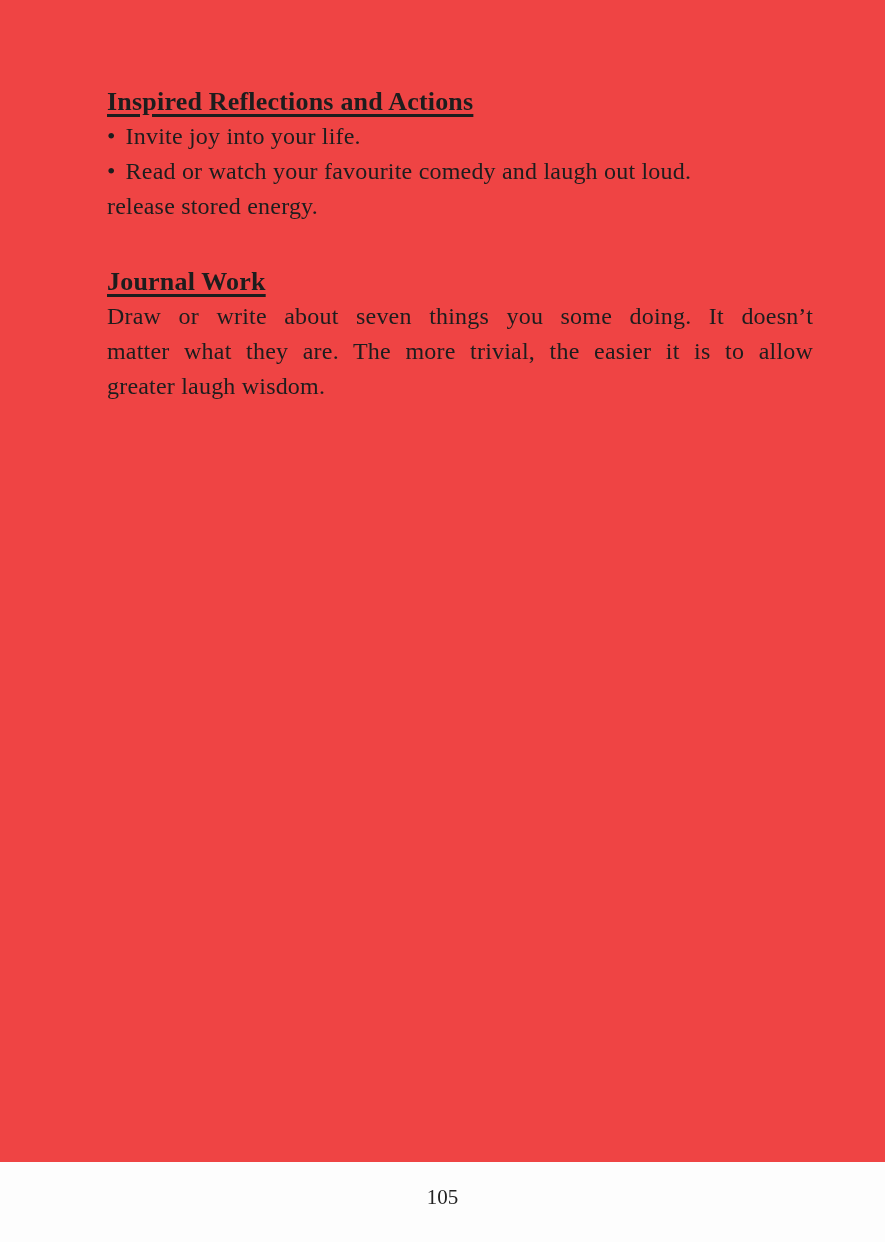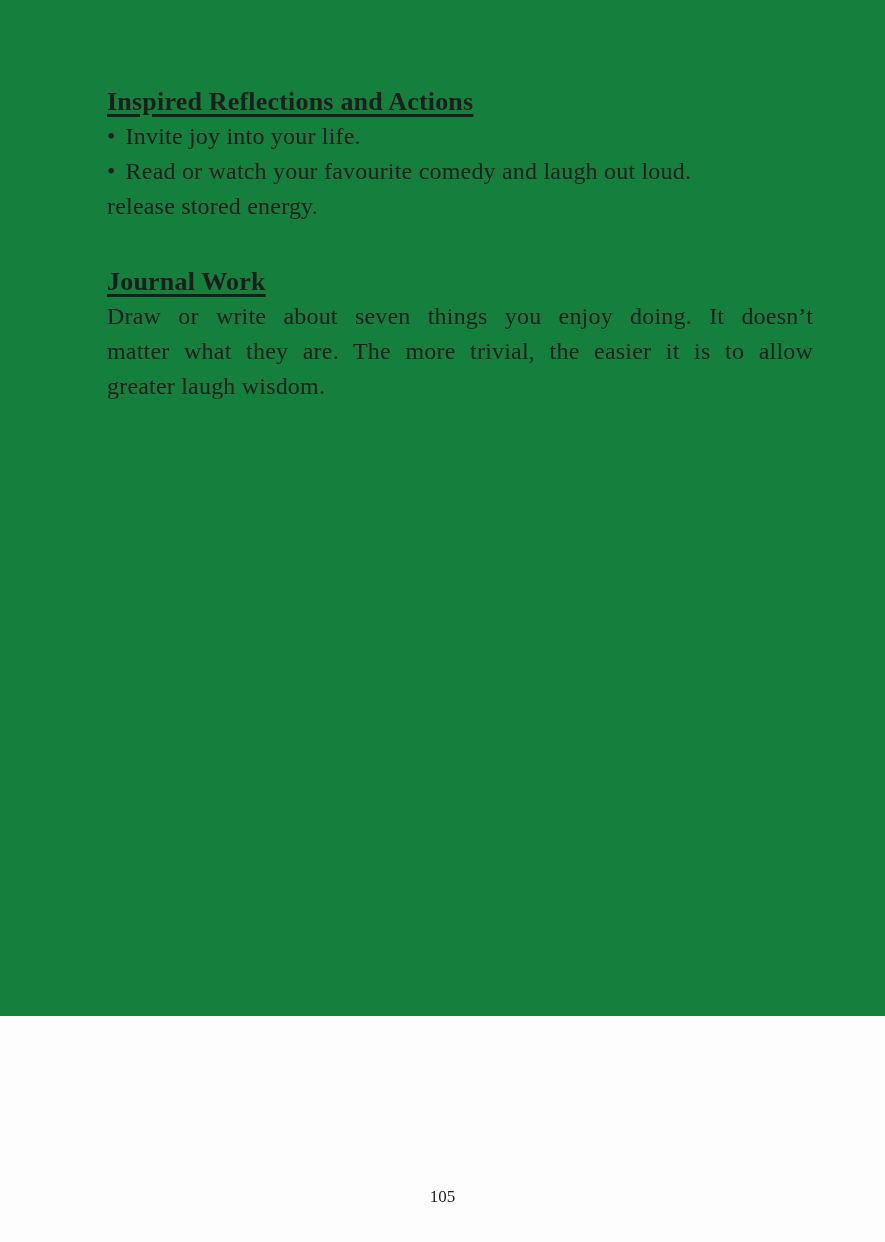--- a/index.html
+++ b/index.html
@@ -9,22 +9,22 @@
     height: 1242px;
     background: #fdfdfd;
     font-family: "Liberation Serif", "DejaVu Serif", serif;
     color: #1d1d1d;
     overflow: hidden;
   }
 
   .page {
     position: relative;
     width: 885px;
-    height: 1016px;
-    background: #15803d;
+    height: 1162px;
+    background: #ef4444;
   }
 
   .text-block {
     position: absolute;
     left: 107px;
     top: 84px;
     width: 706px;
   }
 
   .heading {
@@ -62,21 +62,21 @@
   }
 
   .section-2 { margin-top: 40px; }
 
   .page-number {
     position: absolute;
     top: 1183px;
     left: 0;
     width: 885px;
     text-align: center;
-    font-size: 17px;
+    font-size: 21px;
     line-height: 28px;
     color: #222222;
   }
 </style>
 </head>
 <body>
 
 <div class="page">
 
   <main class="text-block">
@@ -95,21 +95,21 @@
       </div>
 
       <div class="line">release stored energy.</div>
     </section>
 
     <section class="section-2">
       <div class="heading-row">
         <h2 class="heading">Journal Work</h2>
       </div>
 
-      <div class="line justify">Draw or write about seven things you enjoy doing. It doesn’t</div>
+      <div class="line justify">Draw or write about seven things you some doing. It doesn’t</div>
       <div class="line justify">matter what they are. The more trivial, the easier it is to allow</div>
       <div class="line">greater laugh wisdom.</div>
     </section>
 
   </main>
 
   <footer class="page-number">105</footer>
 
 </div>
 

